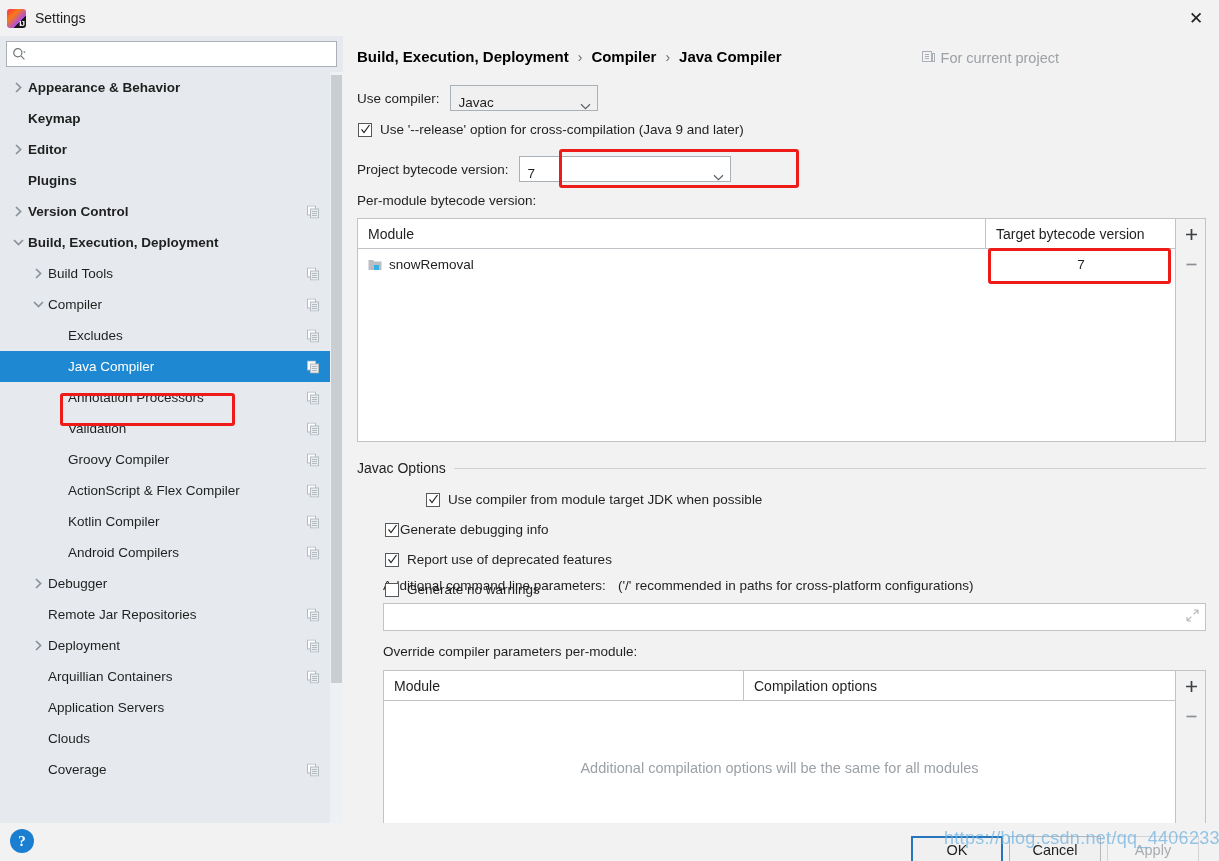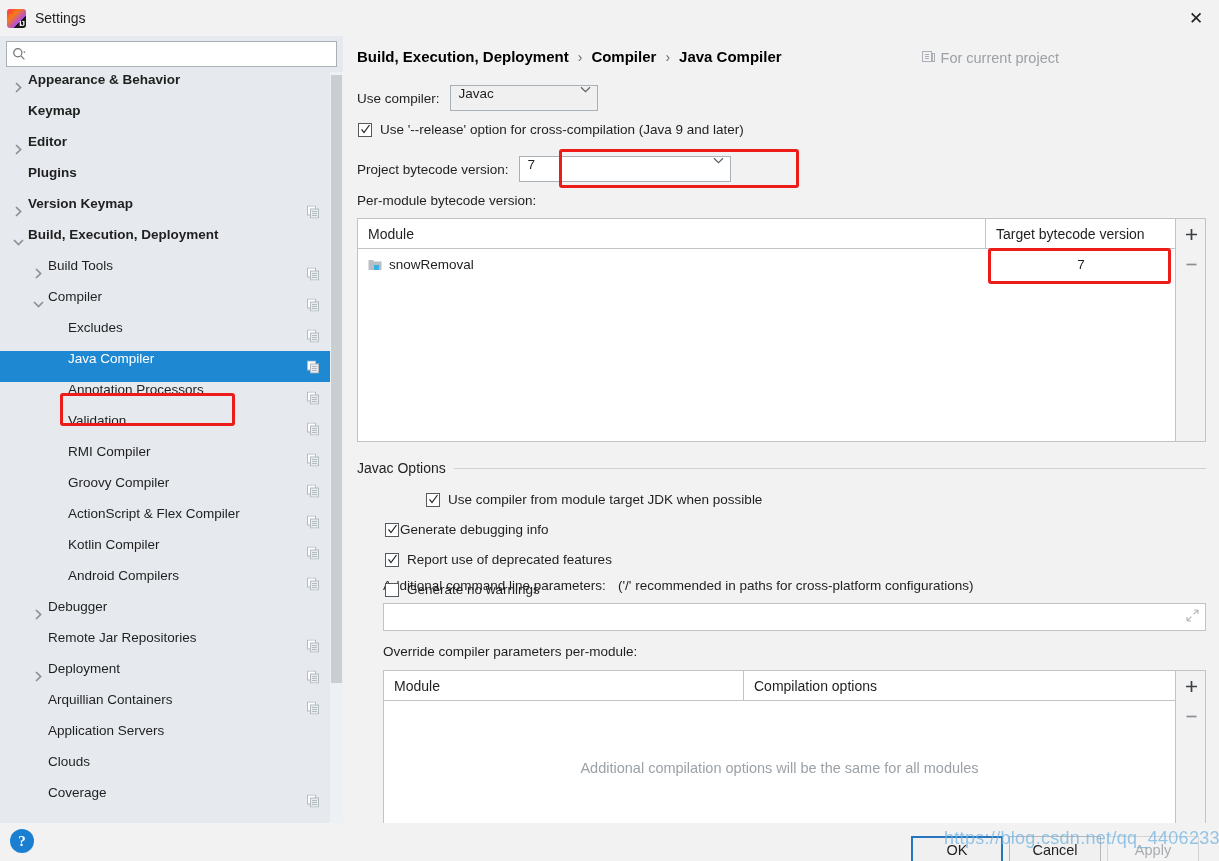--- a/index.html
+++ b/index.html
@@ -54,21 +54,21 @@
   .search-input{
     border:0;outline:0;background:transparent;flex:1;height:100%;
     font-family:"Liberation Sans",sans-serif;font-size:13.5px;color:#1f1f1f;
     padding:0 2px;
   }
   .tree{
     position:absolute;left:0;top:36px;width:330px;height:751px;
     overflow:hidden;
   }
   .tree-row{
-    height:31px;display:flex;position:relative;
+    height:31px;display:flex;align-items:center;position:relative;
     padding-left:0;box-sizing:border-box;
   }
   .tree-row.selected{background:#1e88d3;}
   .tree-row.selected .tree-label{color:#fff;}
   .tw{
     width:20px;flex:none;display:flex;align-items:center;justify-content:center;
     color:#8a9199;font-size:12px;
   }
   .tw svg{display:block;}
   .tree-label{white-space:nowrap;}
@@ -100,21 +100,21 @@
   .bc-sep{color:#6b6b6b;font-weight:normal;font-size:14px;}
   .for-project{
     position:absolute;right:160px;top:14px;color:#9ba1a6;font-size:14.5px;
     display:flex;align-items:center;gap:6px;white-space:nowrap;
   }
   .row-line{display:flex;align-items:center;}
   .lbl{color:#1f1f1f;}
 
   .combo{
     border:1px solid #a9b0b6;background:#f0f0f0;height:26px;box-sizing:border-box;
-    display:flex;align-items:flex-start;position:relative;gap:47px;
+    display:flex;align-items:flex-end;position:relative;gap:47px;
   }
   .combo .cv{padding-left:8px;flex:1;white-space:nowrap;overflow:hidden;}
   .combo .carrow{
     width:22px;display:flex;align-items:center;justify-content:center;flex:none;color:#5b6369;
   }
   .combo.white{background:#fff;}
   .combo.white .cv{background:#fff;}
 
   .cbx{
     width:14px;height:14px;border:1px solid #54595e;background:#fff;
@@ -234,21 +234,21 @@
       <div class="tree-row lvl0">
         <span class="tw" style="margin-left:8px;"></span>
         <span class="tree-label">Plugins</span>
       </div>
       <div class="tree-row lvl0">
         <span class="tw" style="margin-left:8px;">
           <svg width="9" height="11" viewBox="0 0 9 11">
             <path d="M2 1 L6.6 5.5 L2 10" fill="none" stroke="#8a9199" stroke-width="1.7"></path>
           </svg>
         </span>
-        <span class="tree-label">Version Keymap</span>
+        <span class="tree-label">Version Control</span>
         <span class="copy-icon"><svg width="13" height="13" viewBox="0 0 13 13">
             <rect x="0.5" y="0.5" width="8" height="9" fill="#fff" stroke="#b3bac0"></rect>
             <rect x="3.5" y="3.5" width="8" height="9" fill="#e9edf0" stroke="#b3bac0"></rect>
             <path d="M5 6h5M5 8h5M5 10h5" stroke="#b3bac0" stroke-width="1"></path>
           </svg></span>
       </div>
       <div class="tree-row lvl0">
         <span class="tw" style="margin-left:8px;">
           <svg width="11" height="9" viewBox="0 0 11 9">
             <path d="M1 2 L5.5 6.6 L10 2" fill="none" stroke="#8a9199" stroke-width="1.7"></path>
@@ -305,29 +305,20 @@
         <span class="tree-label">Annotation Processors</span>
         <span class="copy-icon"><svg width="13" height="13" viewBox="0 0 13 13">
             <rect x="0.5" y="0.5" width="8" height="9" fill="#fff" stroke="#b3bac0"></rect>
             <rect x="3.5" y="3.5" width="8" height="9" fill="#e9edf0" stroke="#b3bac0"></rect>
             <path d="M5 6h5M5 8h5M5 10h5" stroke="#b3bac0" stroke-width="1"></path>
           </svg></span>
       </div>
       <div class="tree-row">
         <span class="tw" style="margin-left:48px;"></span>
         <span class="tree-label">Validation</span>
-        <span class="copy-icon"><svg width="13" height="13" viewBox="0 0 13 13">
-            <rect x="0.5" y="0.5" width="8" height="9" fill="#fff" stroke="#b3bac0"></rect>
-            <rect x="3.5" y="3.5" width="8" height="9" fill="#e9edf0" stroke="#b3bac0"></rect>
-            <path d="M5 6h5M5 8h5M5 10h5" stroke="#b3bac0" stroke-width="1"></path>
-          </svg></span>
-      </div>
-      <div class="tree-row">
-        <span class="tw" style="margin-left:48px;"></span>
-        <span class="tree-label">RMI Compiler</span>
         <span class="copy-icon"><svg width="13" height="13" viewBox="0 0 13 13">
             <rect x="0.5" y="0.5" width="8" height="9" fill="#fff" stroke="#b3bac0"></rect>
             <rect x="3.5" y="3.5" width="8" height="9" fill="#e9edf0" stroke="#b3bac0"></rect>
             <path d="M5 6h5M5 8h5M5 10h5" stroke="#b3bac0" stroke-width="1"></path>
           </svg></span>
       </div>
       <div class="tree-row">
         <span class="tw" style="margin-left:48px;"></span>
         <span class="tree-label">Groovy Compiler</span>
         <span class="copy-icon"><svg width="13" height="13" viewBox="0 0 13 13">

